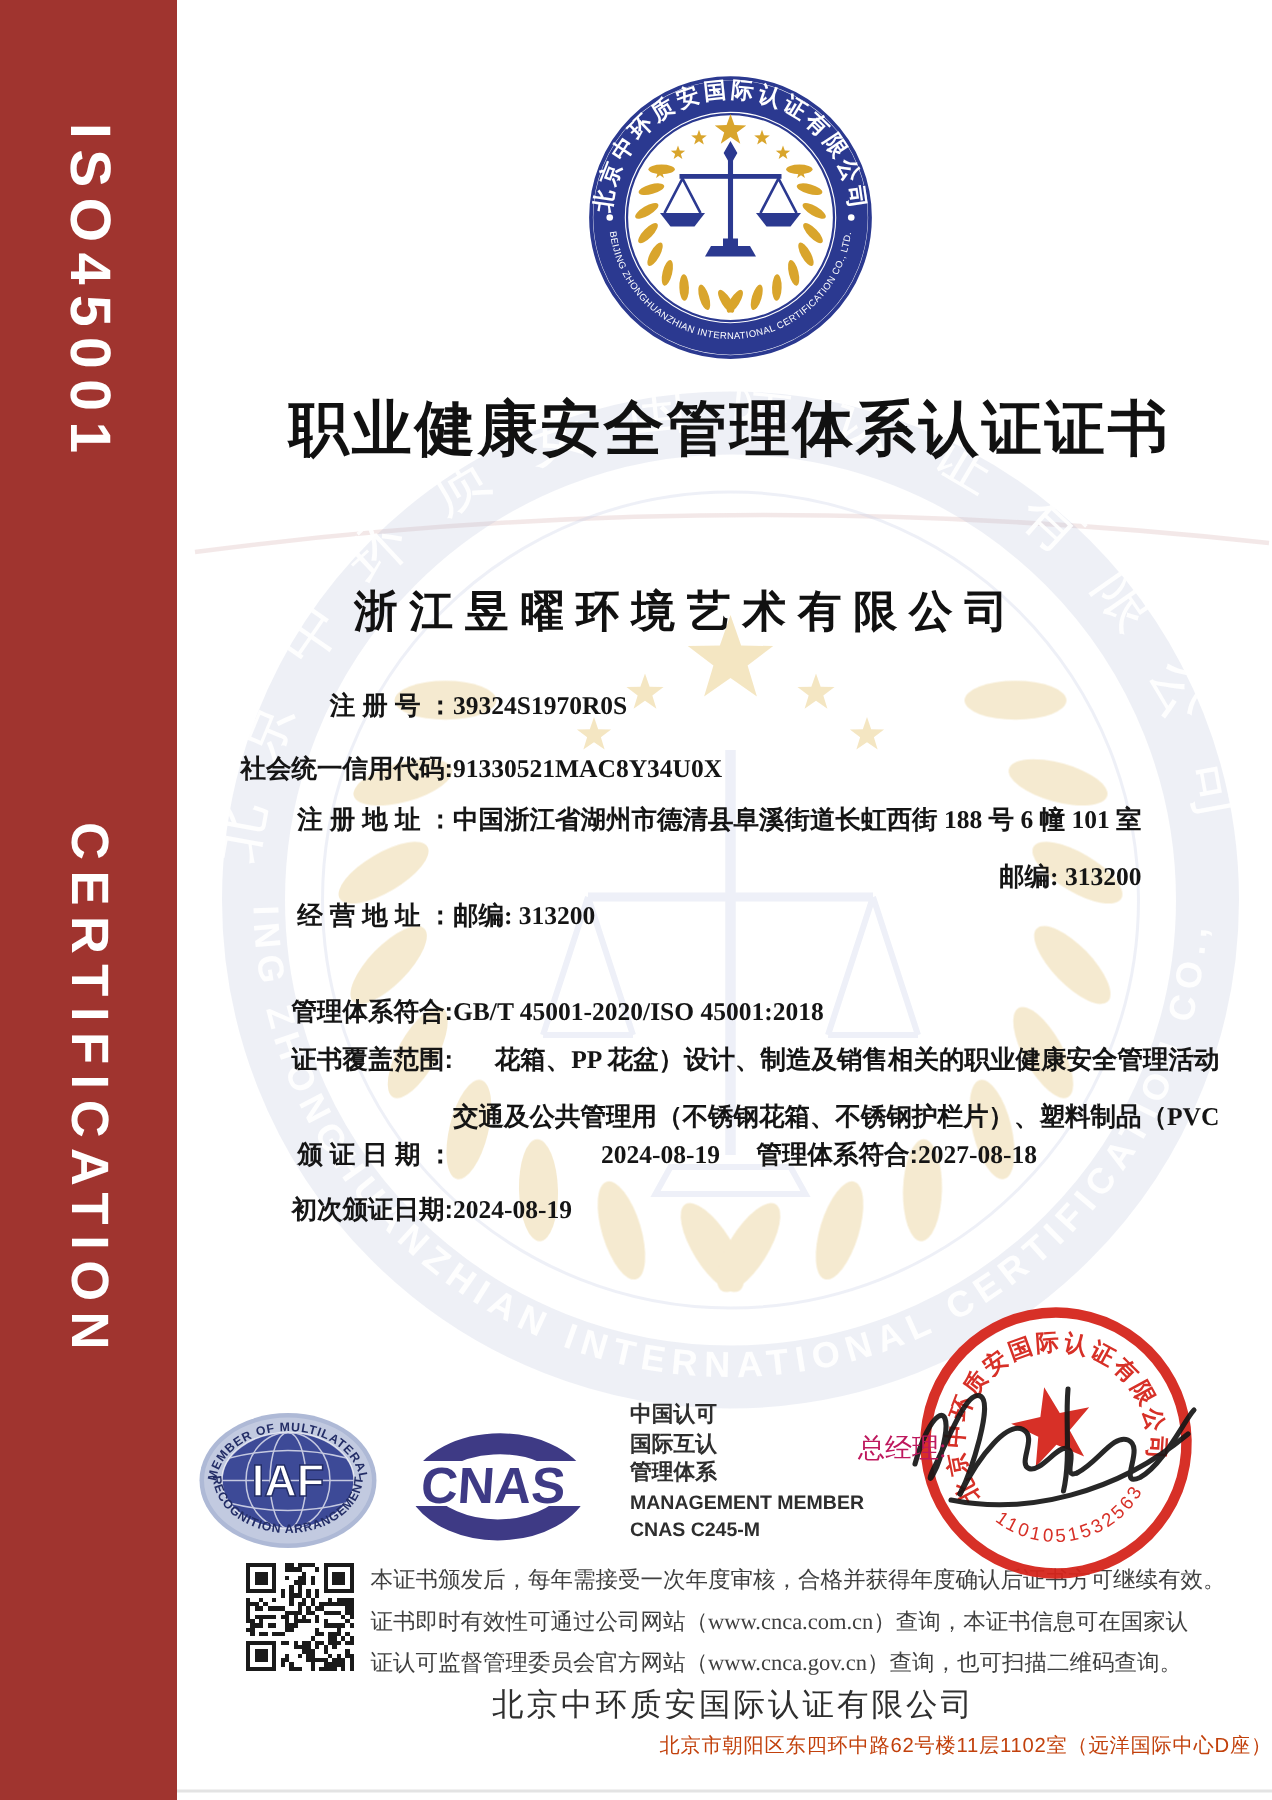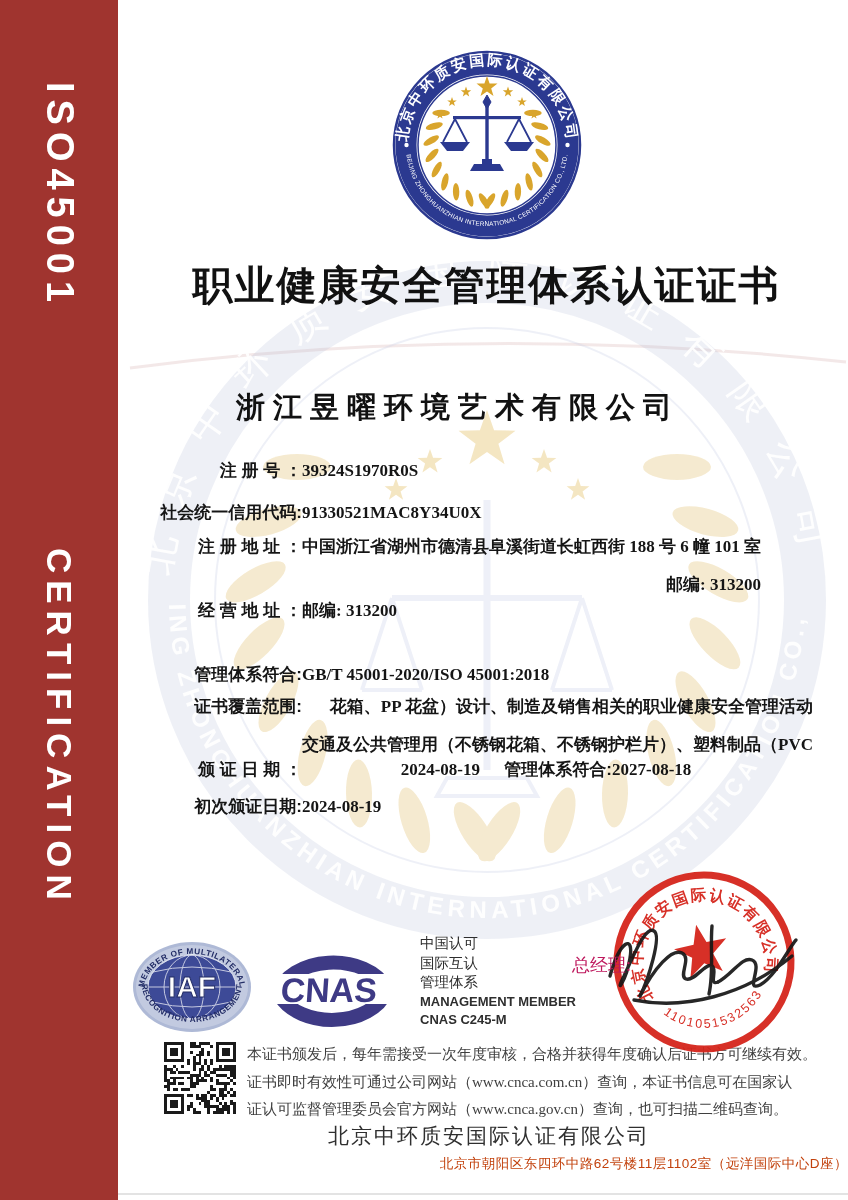--- a/index.html
+++ b/index.html
@@ -30,21 +30,21 @@
         font-size:17px;color:#151515;line-height:38px;}
   .fval .ln{white-space:nowrap;}
   .flabel2{width:132px;flex:0 0 132px;font-size:17px;font-weight:700;color:#151515;line-height:38px;}
   .fv1{width:178px;flex:0 0 178px;}
   .r0{top:452px;} .r1{top:494px;} .r2{top:528px;} .r3{top:592px;}
   .r4{top:656px;} .r5{top:688px;} .r6{top:751px;} .r7{top:788px;}
   
   .iaf{left:131px;top:940px;width:122px;height:94px;z-index:2;}
   .cnas{left:268px;top:946px;width:128px;height:88px;z-index:2;}
   .acc{left:420px;top:934px;z-index:2;}
-  .acc .cn{font-size:14.5px;font-weight:400;color:#2e2e2e;line-height:19.5px;}
+  .acc .cn{font-size:14.5px;font-weight:700;color:#2e2e2e;line-height:19.5px;}
   .acc .en{font-size:13px;font-weight:700;color:#2e2e2e;line-height:18px;}
   .gm{left:572px;top:953px;z-index:6;font-size:18px;color:#be185d;
       font-family:"Liberation Serif","DejaVu Serif",serif;}
   .seal{left:606px;top:864px;width:196px;height:196px;z-index:4;opacity:.95;}
   .sig{left:592px;top:898px;width:220px;height:125px;z-index:5;}
   .qr{left:164px;top:1042px;width:72px;height:72px;z-index:2;}
   .notice{left:247px;top:1041px;width:600px;z-index:2;
           font-family:"Liberation Serif","DejaVu Serif",serif;
           font-size:15px;color:#3f3f3f;line-height:27.5px;}
   .issuer{left:130px;top:1122px;width:718px;text-align:center;z-index:2;

